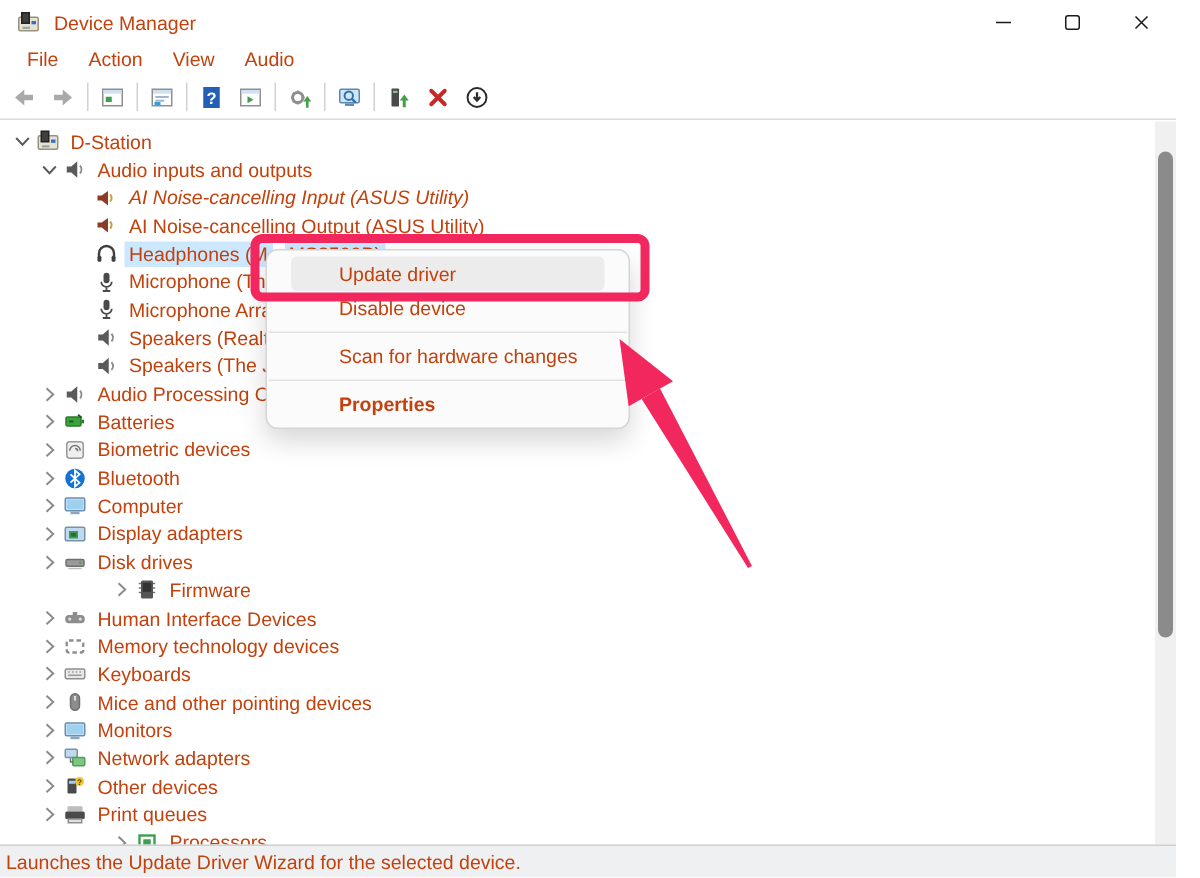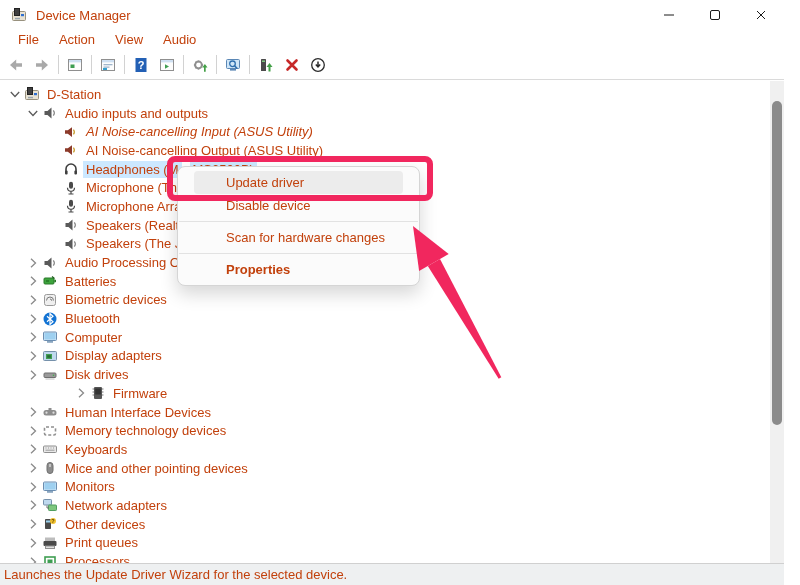--- a/index.html
+++ b/index.html
@@ -518,21 +518,21 @@
         </span>
         <span class="ticon">
           <svg width="16" height="16" viewBox="0 0 16 16">
             <rect x="3" y="2.5" width="10" height="3.5" fill="#bdbdbd"></rect>
             <rect x="1.5" y="6" width="13" height="5" rx="1" fill="#4a4a4a"></rect>
             <rect x="3.5" y="11" width="9" height="2.5" fill="#e0e0e0" stroke="#8f8f8f"></rect>
           </svg>
         </span>
         <span class="tlabel">Print queues</span>
       </div>
-      <div class="trow" style="padding-left: 24px;">
+      <div class="trow" style="padding-left: 24px; margin-left: 48px;">
         <span class="chev">
           <svg width="16" height="16" viewBox="0 0 16 16">
             <path d="M6 3.8L10.5 8 6 12.2" fill="none" stroke="#8a8a8a" stroke-width="1.3"></path>
           </svg>
         </span>
         <span class="ticon">
           <svg width="16" height="16" viewBox="0 0 16 16">
             <rect x="3" y="3" width="10" height="10" fill="none" stroke="#3f9e52" stroke-width="1.6"></rect>
             <rect x="5.5" y="5.5" width="5" height="5" fill="#3f9e52"></rect>
           </svg>

